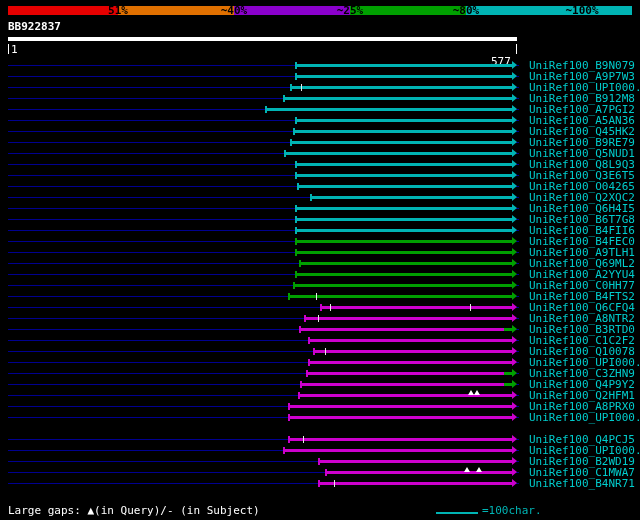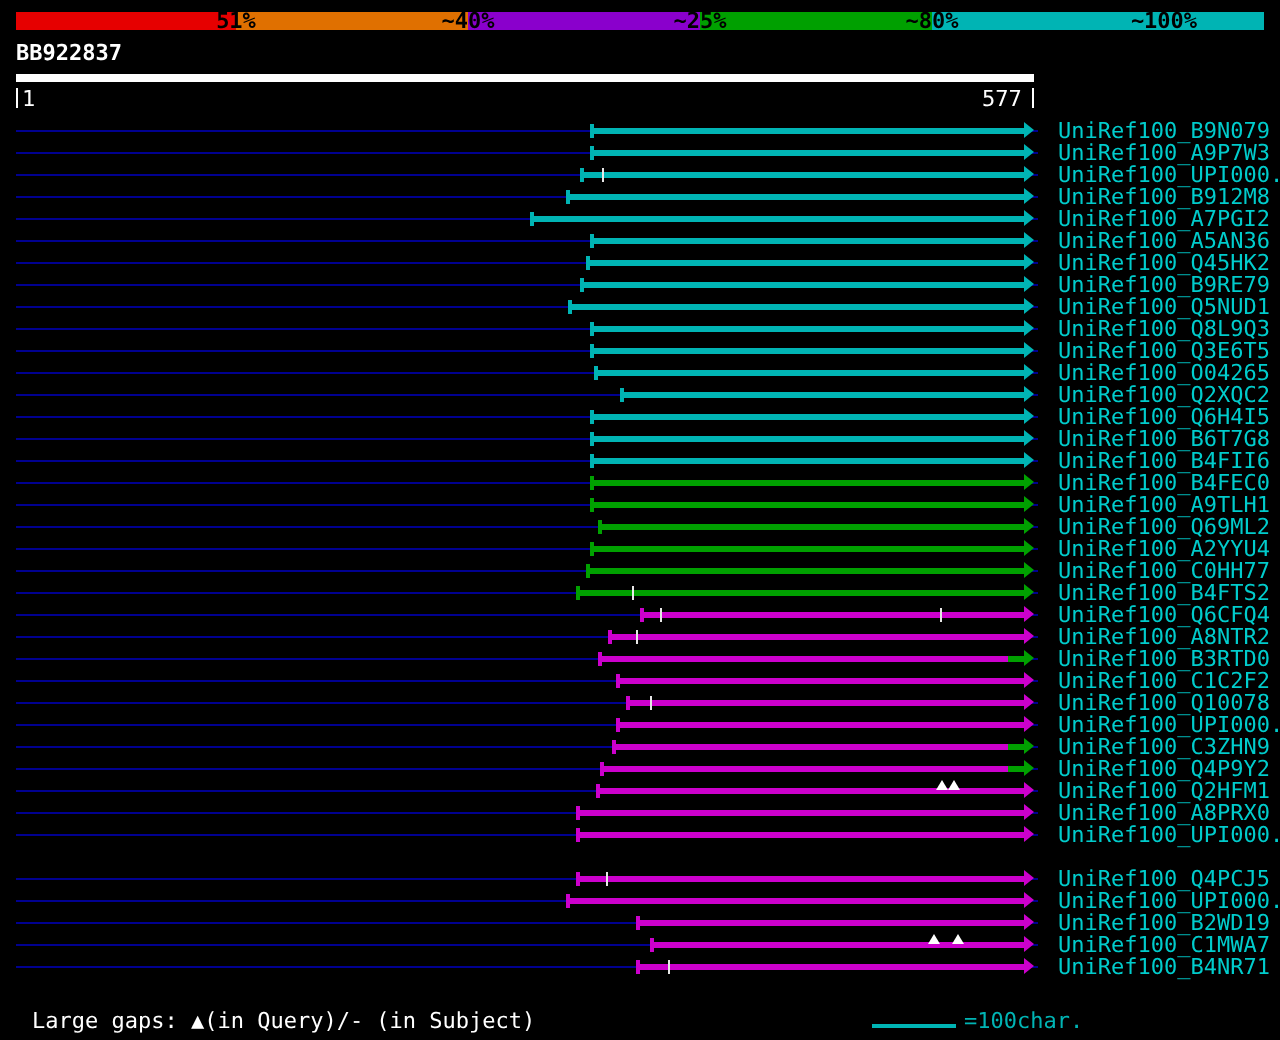--- a/index.html
+++ b/index.html
@@ -13,40 +13,40 @@
              font-size:11px;line-height:11px;color:#000;font-weight:bold;white-space:pre;}
 
   
   .query-name{position:absolute;left:8px;top:21px;font-size:11px;line-height:12px;
               color:#fff;font-weight:bold;}
   .query-bar{position:absolute;left:8px;top:37px;width:509px;height:4px;background:#fff;}
   .axis-tick{position:absolute;top:44px;width:1px;height:10px;background:#fff;}
   .axis-tick-left{left:8px;}
   .axis-tick-right{left:516px;}
   .axis-min{position:absolute;left:11px;top:44px;font-size:11px;line-height:11px;color:#fff;}
-  .axis-max{position:absolute;left:491px;top:44px;font-size:11px;line-height:11px;color:#fff;}
+  .axis-max{position:absolute;left:491px;top:56px;font-size:11px;line-height:11px;color:#fff;}
 
   
   #rows{position:absolute;left:0;top:60px;width:640px;height:440px;}
   .row{position:absolute;left:0;width:640px;height:11px;}
   .baseline{position:absolute;left:8px;top:5px;width:511px;height:1px;}
   .bar{position:absolute;top:4px;height:3px;}
   .endtick{position:absolute;left:0;top:-2px;width:2px;height:7px;}
   .tip{position:absolute;right:0;top:0;width:8px;height:3px;}
   .gap-tick{position:absolute;top:-2px;width:1px;height:7px;background:#e8e8e8;}
   .arrow{position:absolute;top:1px;width:0;height:0;
          border-top:4px solid transparent;border-bottom:4px solid transparent;
          border-left:5px solid;}
   .gap-marker{position:absolute;top:0;width:0;height:0;
               border-left:3px solid transparent;border-right:3px solid transparent;
               border-bottom:5px solid #fff;}
   .hitlabel{position:absolute;left:529px;top:0;font-size:11px;line-height:11px;white-space:pre;}
 
   
-  .footer-note{position:absolute;left:8px;top:505px;font-size:11px;line-height:12px;color:#fff;white-space:pre;margin-left:8px;}
+  .footer-note{position:absolute;left:8px;top:505px;font-size:11px;line-height:12px;color:#fff;white-space:pre;}
   .legend-line{position:absolute;left:436px;top:512px;width:42px;height:2px;background:#00b4b4;}
   .legend-text{position:absolute;left:482px;top:505px;font-size:11px;line-height:12px;color:#00b4b4;}
 </style>
 </head>
 <body>
 
 <div class="screen">
 
   <div class="scalebar" id="scalebar">
       <div class="seg" style="width: 110px; background: rgb(230, 0, 0);"></div>

